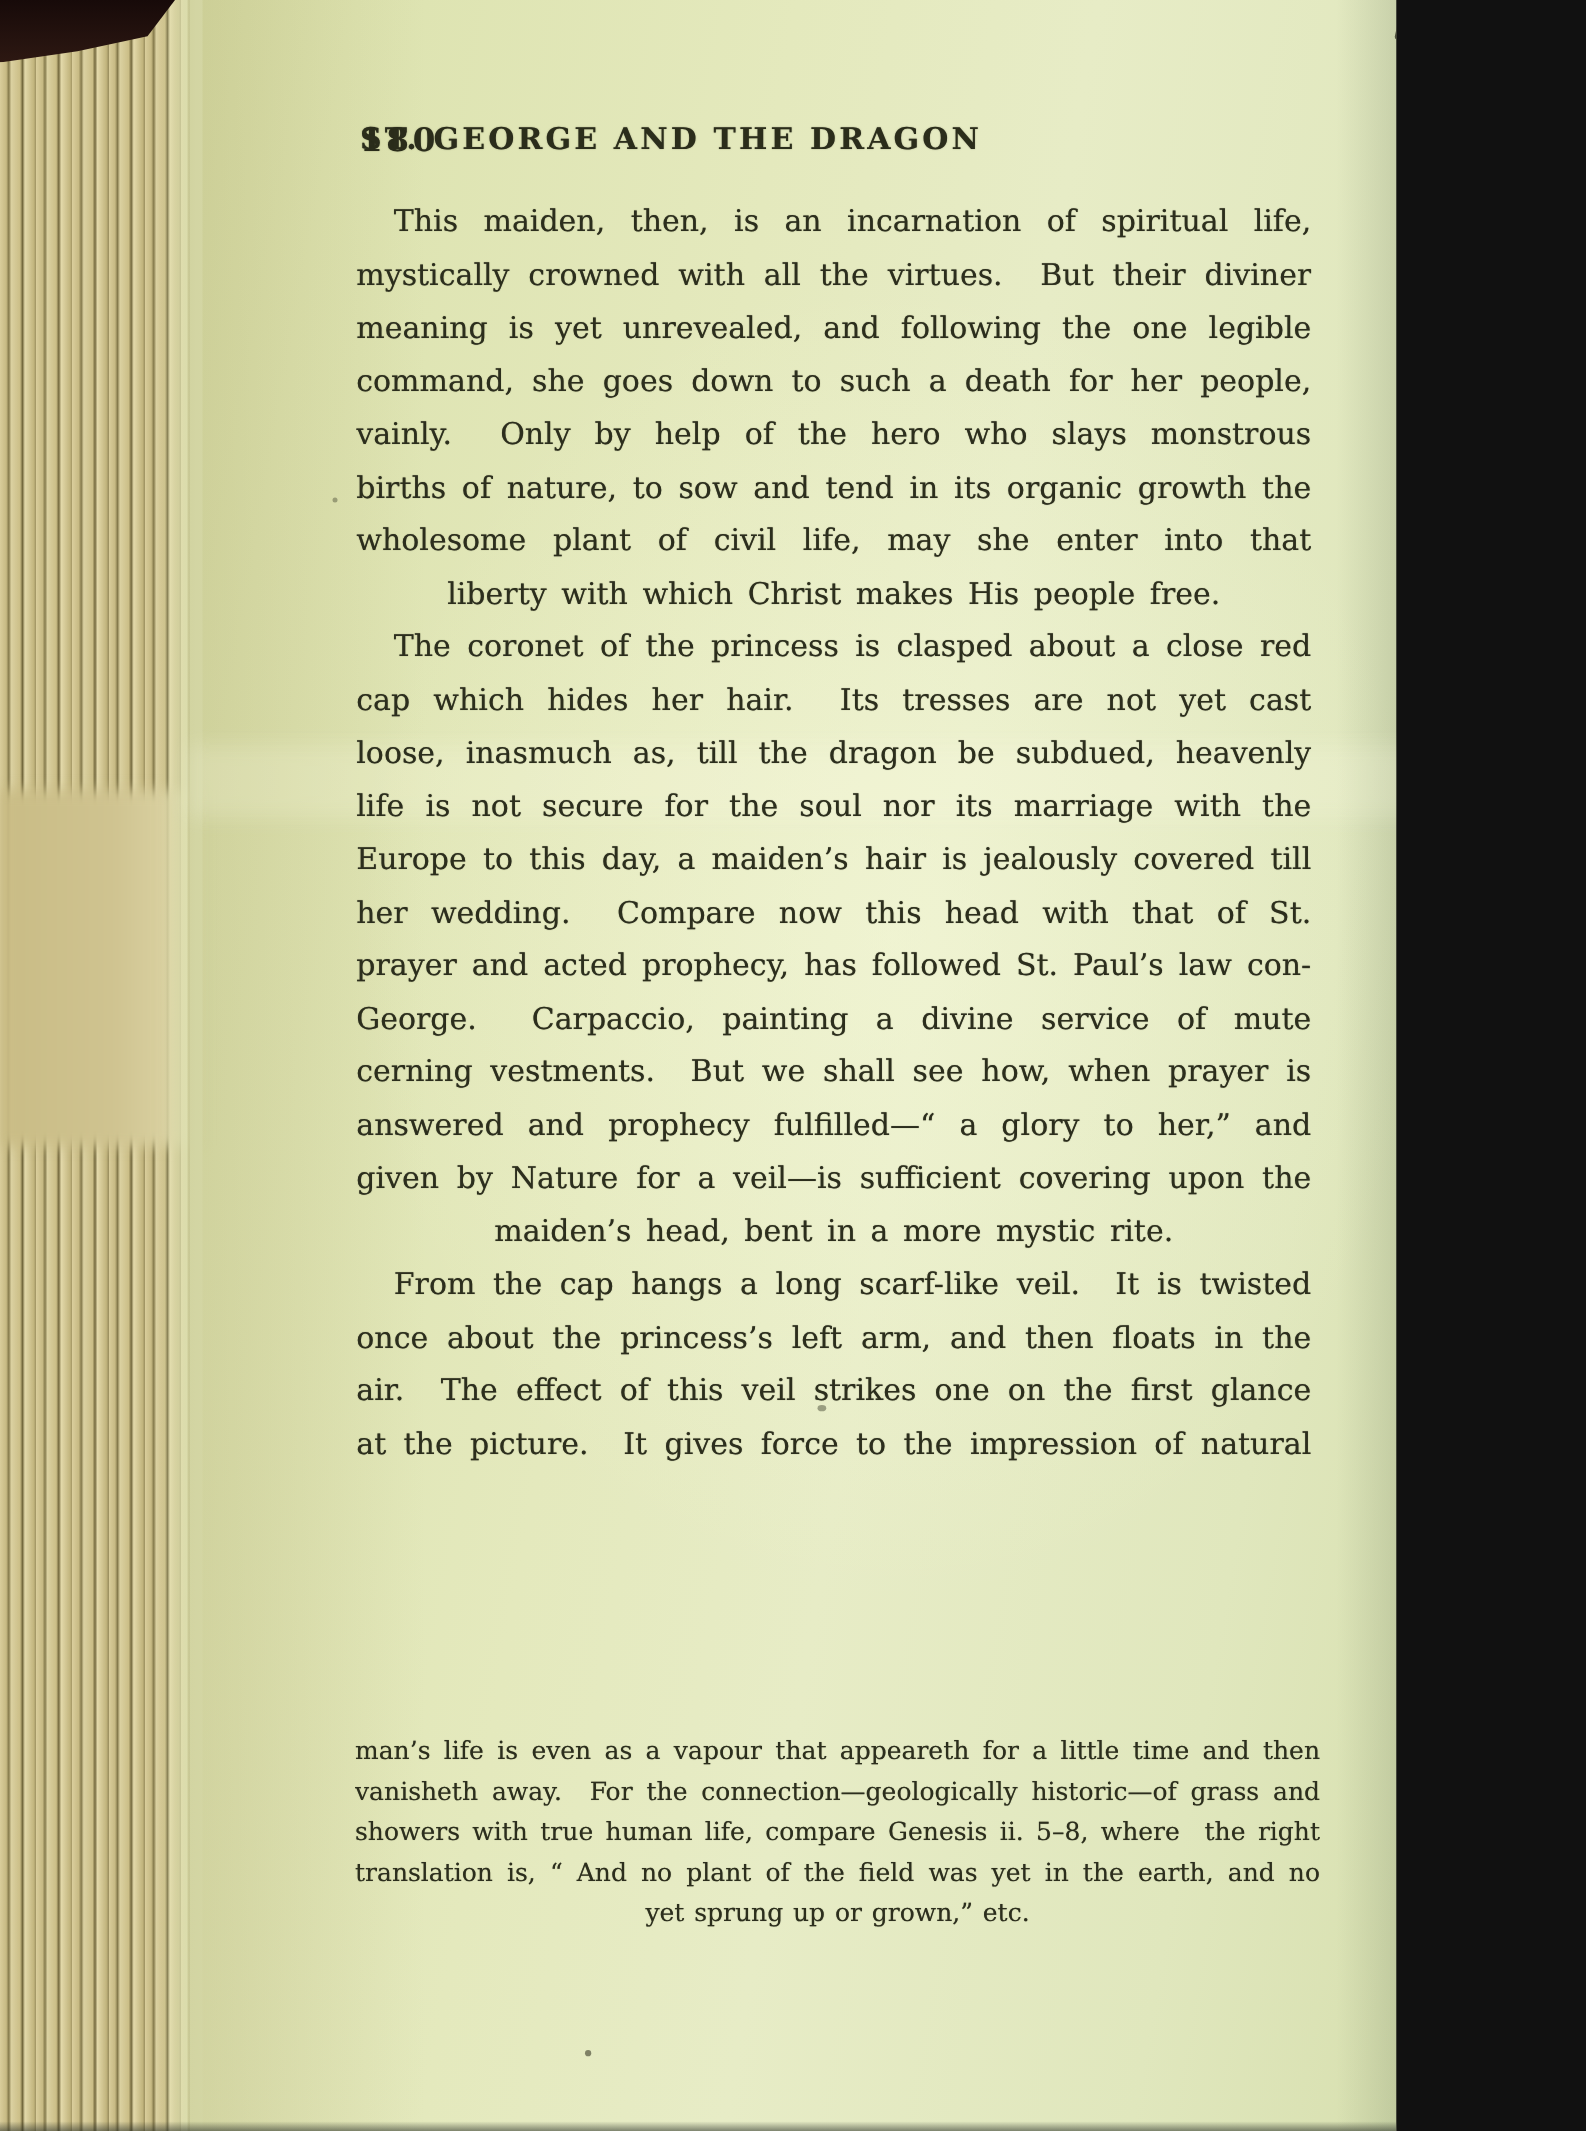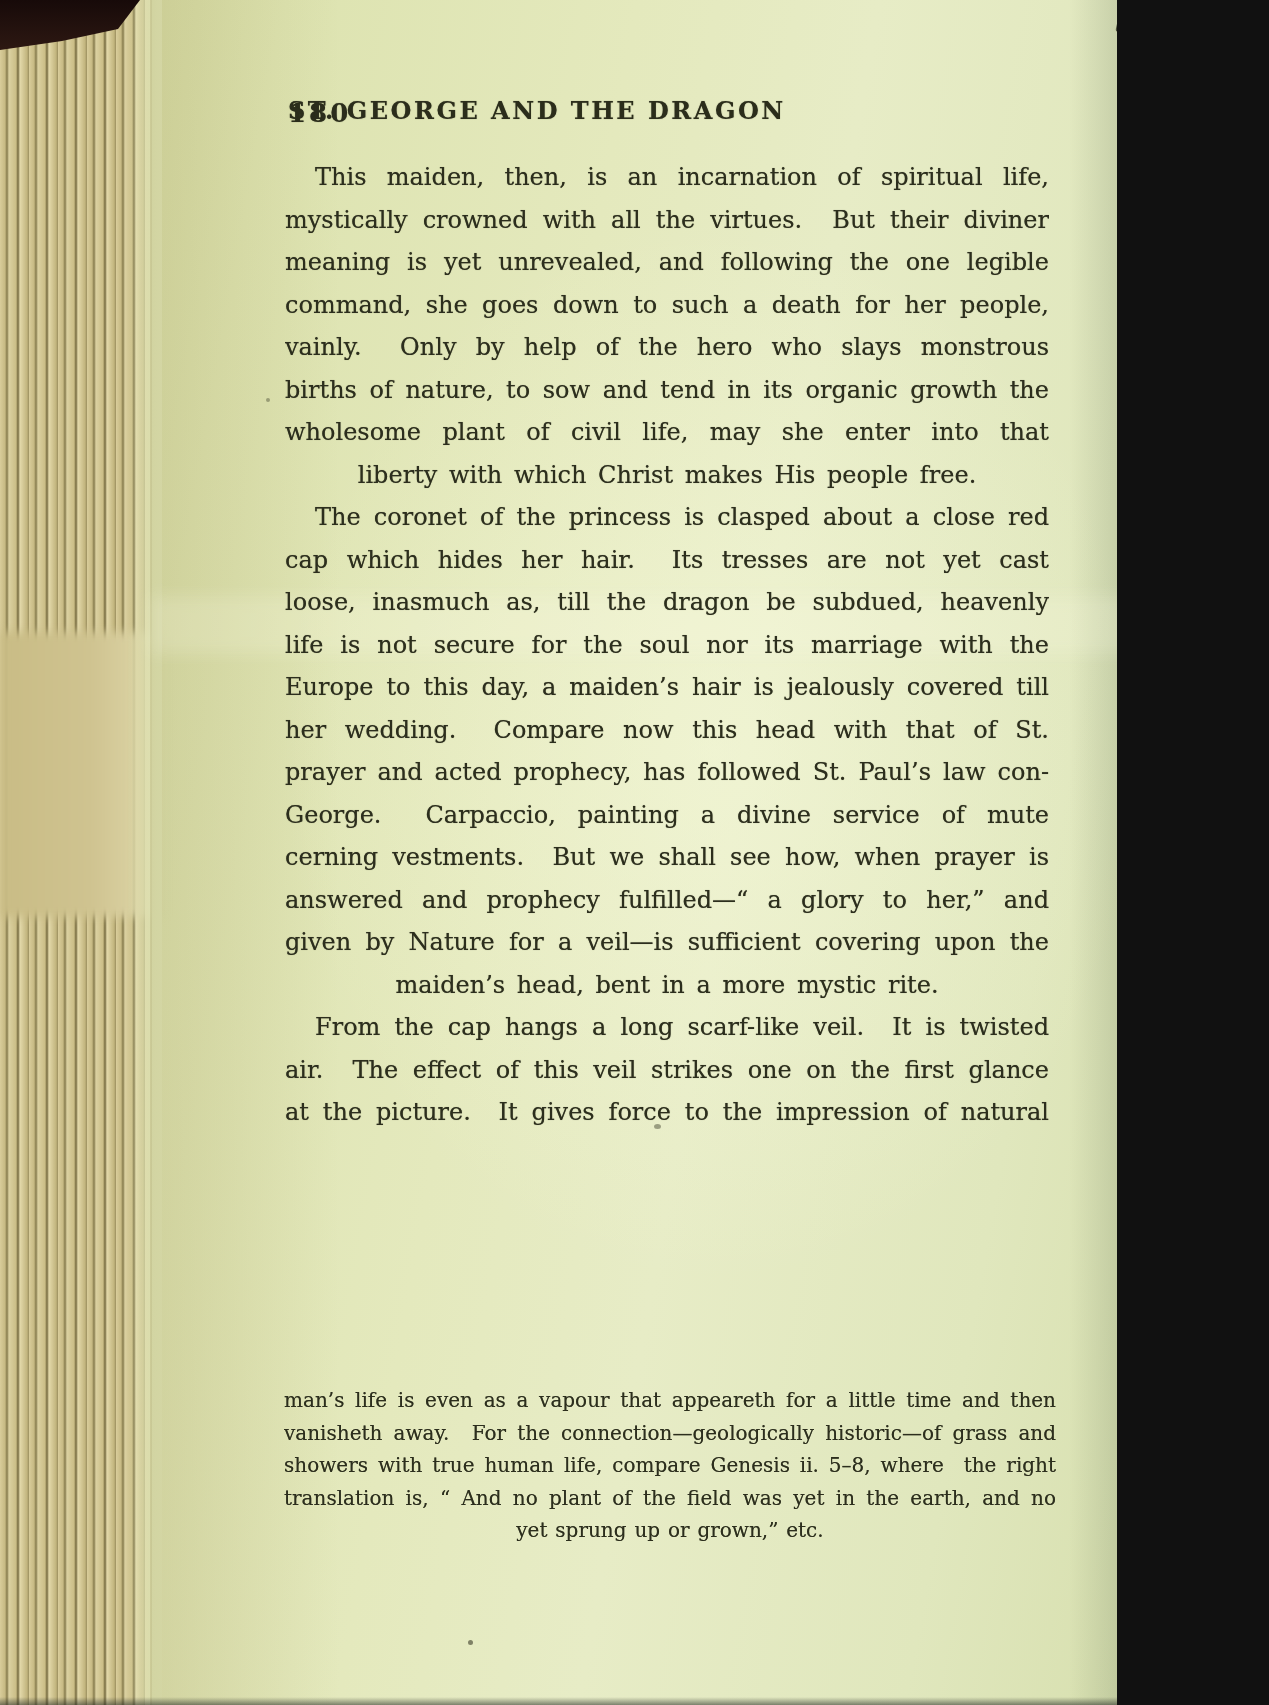--- a/index.html
+++ b/index.html
@@ -137,20 +137,21 @@
     <div class="line j">Europe to this day, a maiden’s hair is jealously covered till</div>
     <div class="line j">her wedding.  Compare now this head with that of St.</div>
     <div class="line j">prayer and acted prophecy, has followed St. Paul’s law con-</div>
     <div class="line j">George.  Carpaccio, painting a divine service of mute</div>
     <div class="line j">cerning vestments.  But we shall see how, when prayer is</div>
     <div class="line j">answered and prophecy fulfilled—“ a glory to her,” and</div>
     <div class="line j">given by Nature for a veil—is sufficient covering upon the</div>
     <div class="line last">maiden’s head, bent in a more mystic rite.</div>
 
     <div class="line j indent">From the cap hangs a long scarf-like veil.  It is twisted</div>
+    <div class="line j">once about the princess’s left arm, and then floats in the</div>
     <div class="line j">air.  The effect of this veil strikes one on the first glance</div>
     <div class="line j">at the picture.  It gives force to the impression of natural</div>
   </div>
 
   <div id="footnote-text">
     <div class="line j">man’s life is even as a vapour that appeareth for a little time and then</div>
     <div class="line j">vanisheth away.  For the connection—geologically historic—of grass and</div>
     <div class="line j">showers with true human life, compare Genesis ii. 5–8, where  the right</div>
     <div class="line j">translation is, “ And no plant of the field was yet in the earth, and no herb</div>
     <div class="line last">yet sprung up or grown,” etc.</div>

